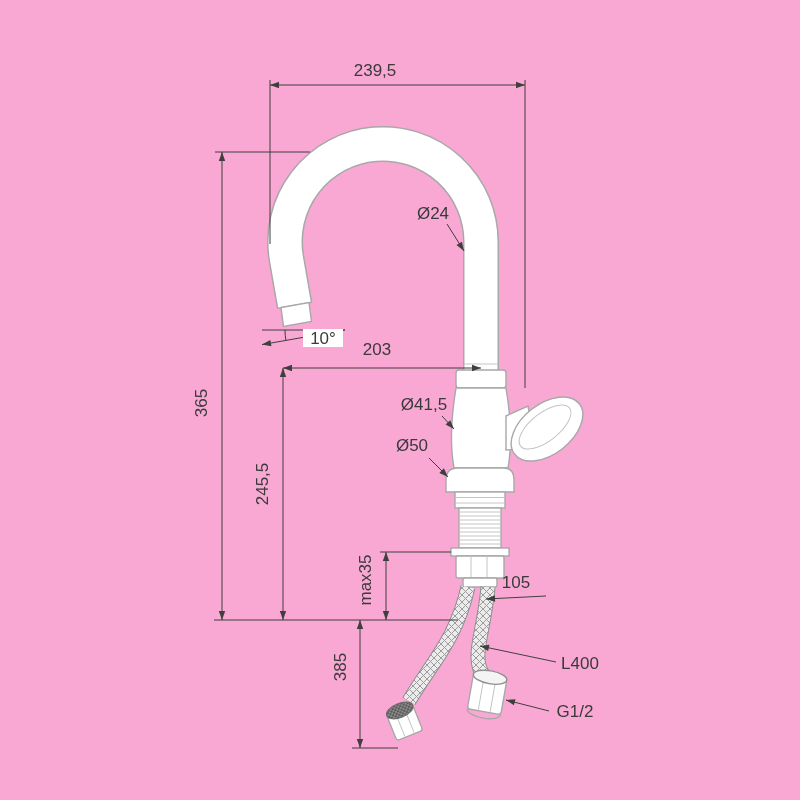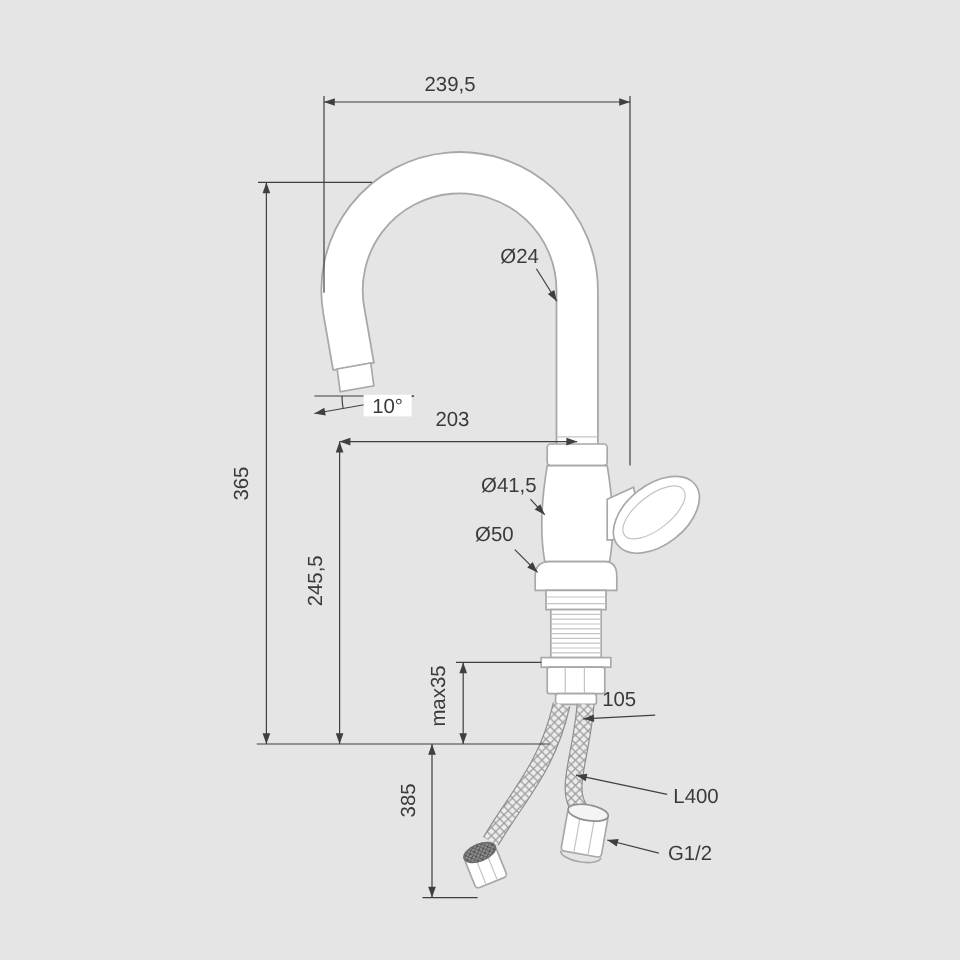--- a/index.html
+++ b/index.html
@@ -1,16 +1,16 @@
 <!DOCTYPE html>
 <html><head>
 <meta charset="utf-8">
 <style>
   html,body{margin:0;padding:0;background:#ffffff;}
-  .stage{width:800px;height:800px;position:relative;background:#e5e5e5;overflow:hidden;
+  .stage{width:800px;height:800px;position:relative;background:#f9a8d4;overflow:hidden;
          font-family:"Liberation Sans",sans-serif;}
   svg text{font-family:"Liberation Sans",sans-serif;font-size:17px;fill:#3a3a3a;}
   .part{fill:#ffffff;stroke:#a8a8a8;stroke-width:1.4;}
   .partline{fill:none;stroke:#a8a8a8;stroke-width:1.4;}
   .detail{fill:none;stroke:#c4c4c4;stroke-width:1;}
   .dim{fill:none;stroke:#3f3f3f;stroke-width:1;}
   .tube-outer{fill:none;stroke:#a8a8a8;stroke-width:36;}
   .tube-inner{fill:none;stroke:#ffffff;stroke-width:33;}
   .hose-edge{fill:none;stroke:#8f8f8f;stroke-width:15;}
   .hose-braid{fill:none;stroke:url(#braid);stroke-width:13;}

